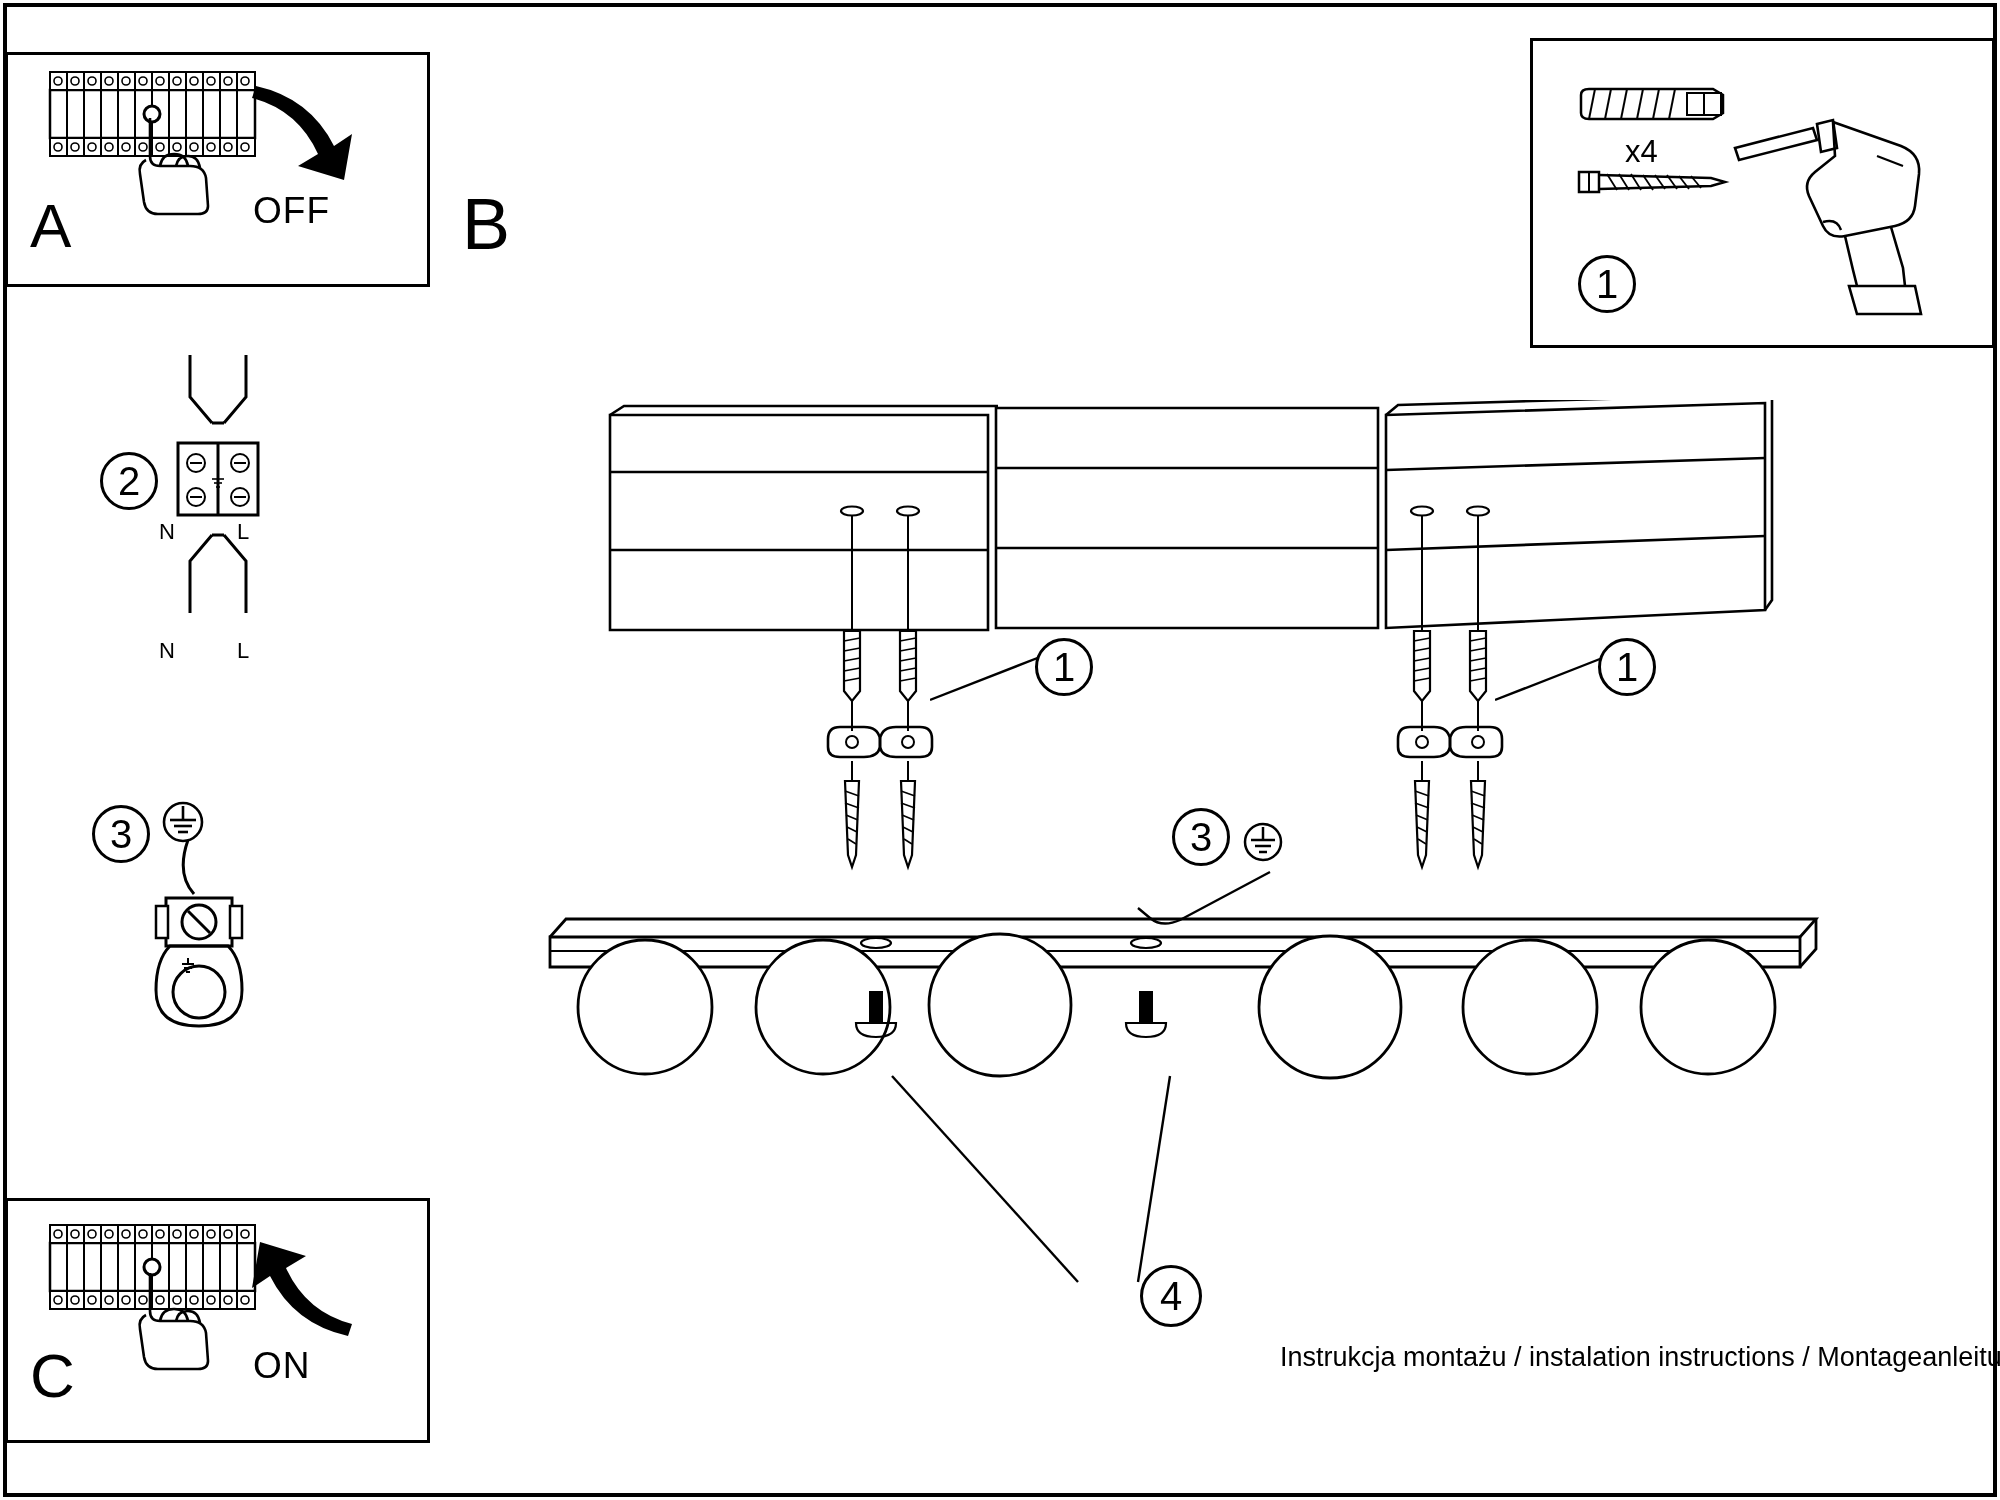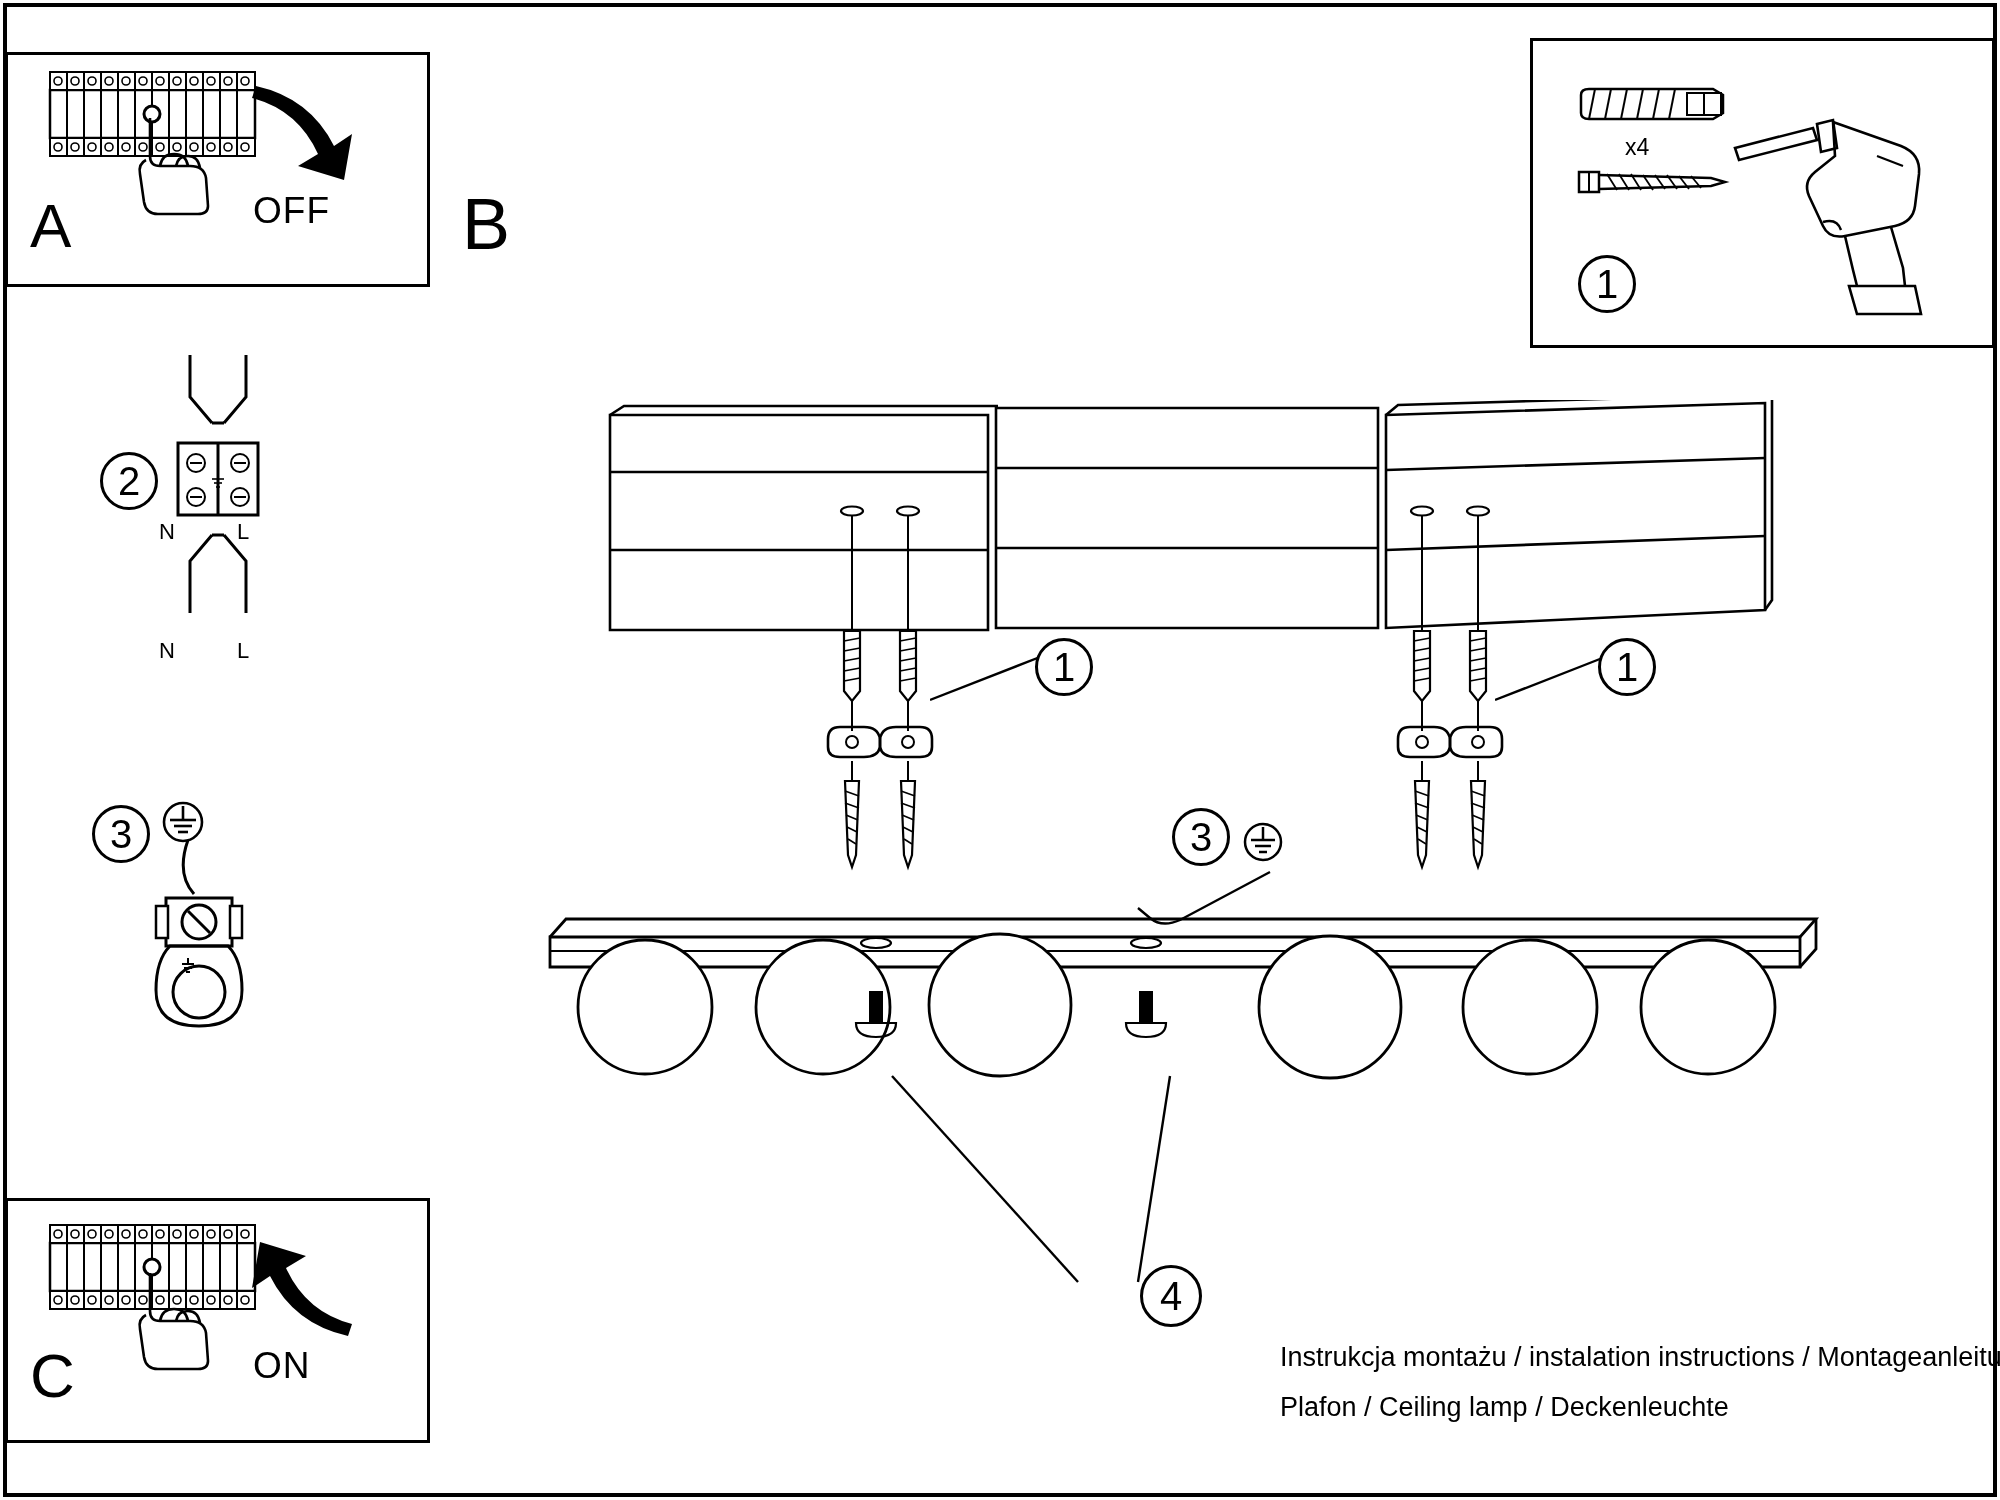--- a/index.html
+++ b/index.html
@@ -56,21 +56,21 @@
     display: flex;
     align-items: center;
     justify-content: center;
     font-size: 40px;
     background: #fff;
     font-family: "Liberation Sans", sans-serif;
   }
 
   .qty-label {
     position: absolute;
-    font-size: 23px;
+    font-size: 31px;
     font-family: "Liberation Sans", sans-serif;
   }
 
   
   .tiny-label {
     position: absolute;
     font-size: 22px;
     font-family: "Liberation Sans", sans-serif;
   }
 
@@ -502,15 +502,14 @@
     <path class="ln" stroke-width="2.2" d="M596 128 Q596 142 616 142 Q636 142 636 128 Z"></path>
   </svg>
 
   <svg class="abs" style="left:880px; top:1060px;" width="600" height="240">
     <line x1="12" y1="16" x2="198" y2="222" stroke="#000" stroke-width="2.4"></line>
     <line x1="290" y1="16" x2="258" y2="222" stroke="#000" stroke-width="2.4"></line>
   </svg>
   <div class="num-circle" style="left:1140px; top:1265px; width:62px; height:62px;">4</div>
 
   <span class="footer-line" style="left:1280px; top:1342px;">Instrukcja montażu / instalation instructions / Montageanleitung</span>
-  <span class="footer-line" style="left:1280px; top:1392px;">Plafon / Ceiling lamp / Deckenleuchte</span>
 
 </div>
 
 </body></html>

